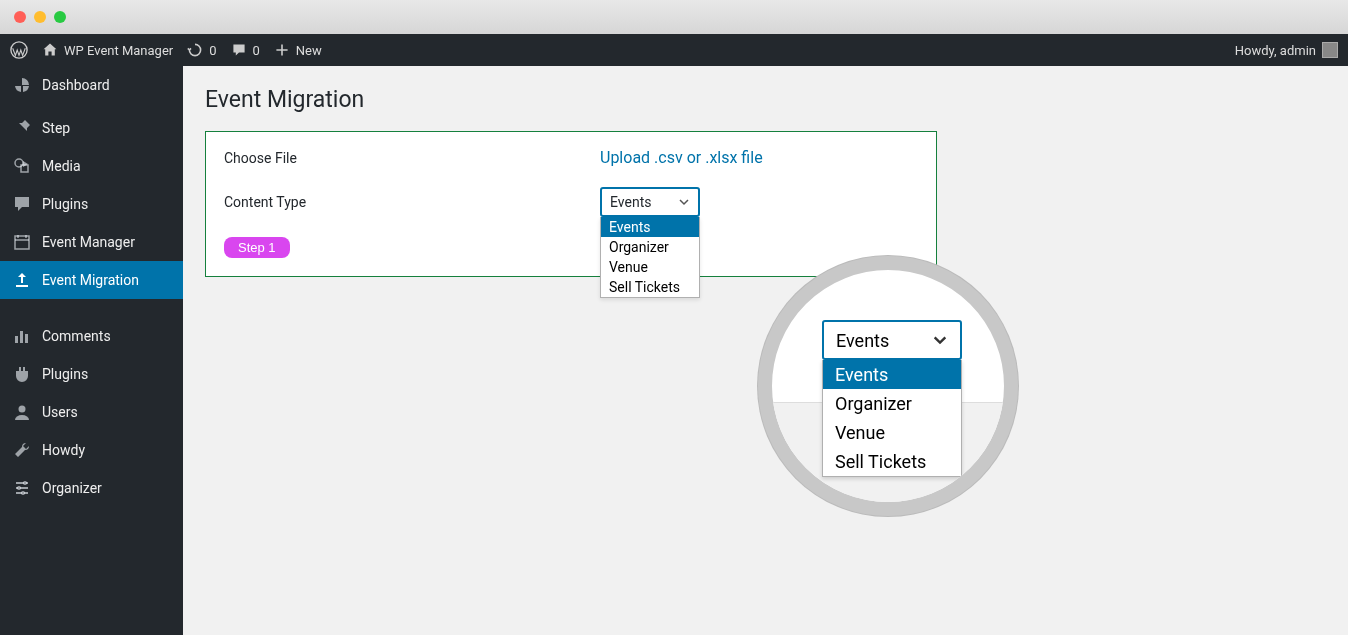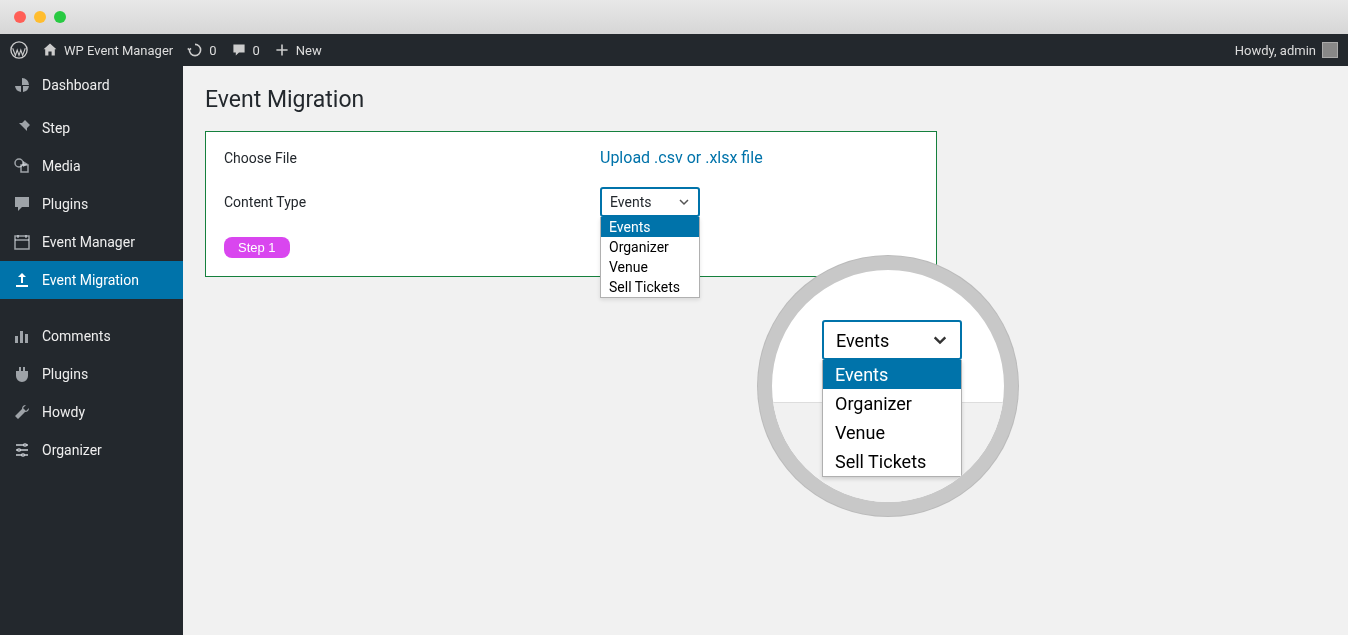--- a/index.html
+++ b/index.html
@@ -197,20 +197,29 @@
         <span class="menu-icon">
             <svg width="20" height="20" viewBox="0 0 20 20">
               <path d="M7 3 L7 7 L4 7 L4 12 A6 6 0 0 0 16 12 L16 7 L13 7 L13 3 L11 3 L11 7 L9 7 L9 3 Z" fill="currentColor"></path>
             </svg>
           </span>
         <span>Plugins</span>
       </div>
       <div class="menu-item">
         <span class="menu-icon">
             <svg width="20" height="20" viewBox="0 0 20 20">
+              <circle cx="10" cy="7" r="3.5" fill="currentColor"></circle>
+              <path d="M3 18 A7 5 0 0 1 17 18 Z" fill="currentColor"></path>
+            </svg>
+          </span>
+        <span>Users</span>
+      </div>
+      <div class="menu-item">
+        <span class="menu-icon">
+            <svg width="20" height="20" viewBox="0 0 20 20">
               <path d="M14 3 A4 4 0 0 0 10 7 L3 14 L6 17 L13 10 A4 4 0 0 0 17 6 L14 9 L11 6 Z" fill="currentColor"></path>
             </svg>
           </span>
         <span>Howdy</span>
       </div>
       <div class="menu-item">
         <span class="menu-icon">
             <svg width="20" height="20" viewBox="0 0 20 20">
               <path d="M4 5 L12 5 M14 5 L16 5 M4 10 L6 10 M8 10 L16 10 M4 15 L10 15 M12 15 L16 15" stroke="currentColor" stroke-width="2"></path>
               <circle cx="13" cy="5" r="2" fill="currentColor"></circle>

